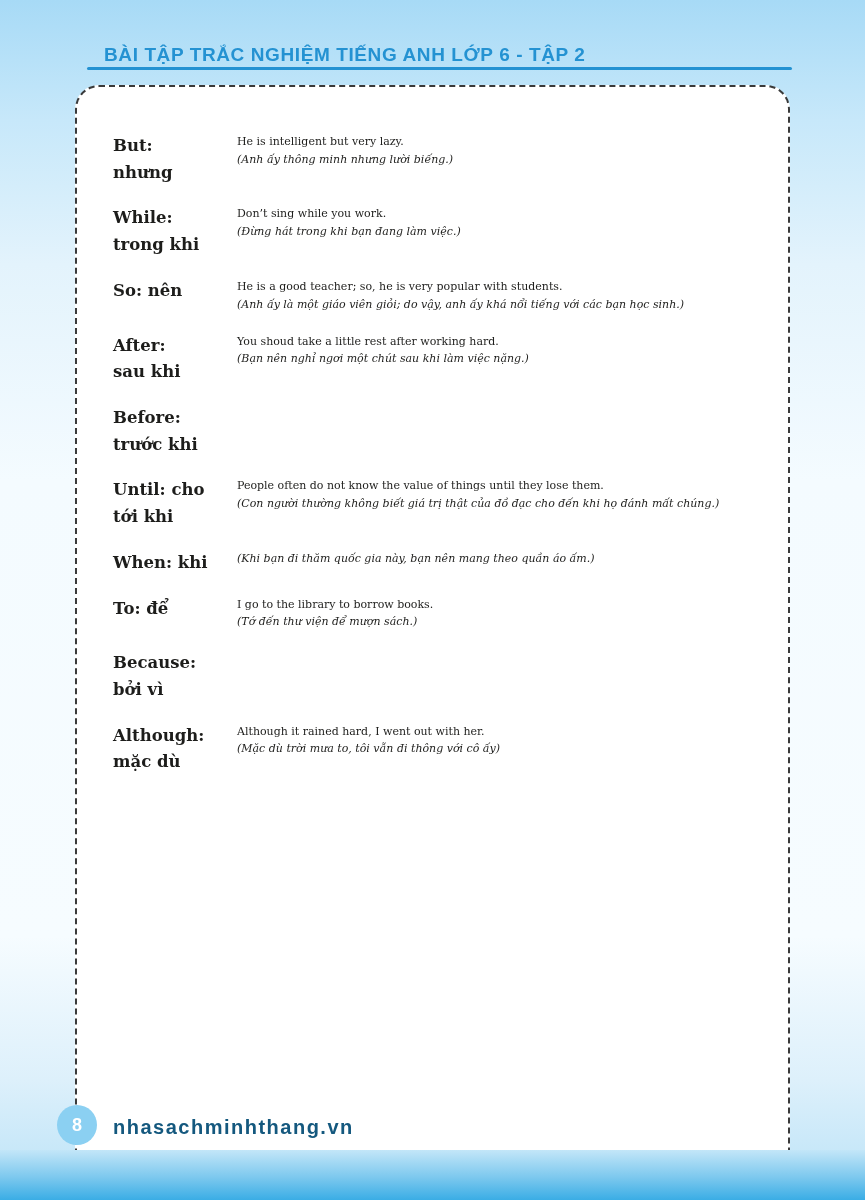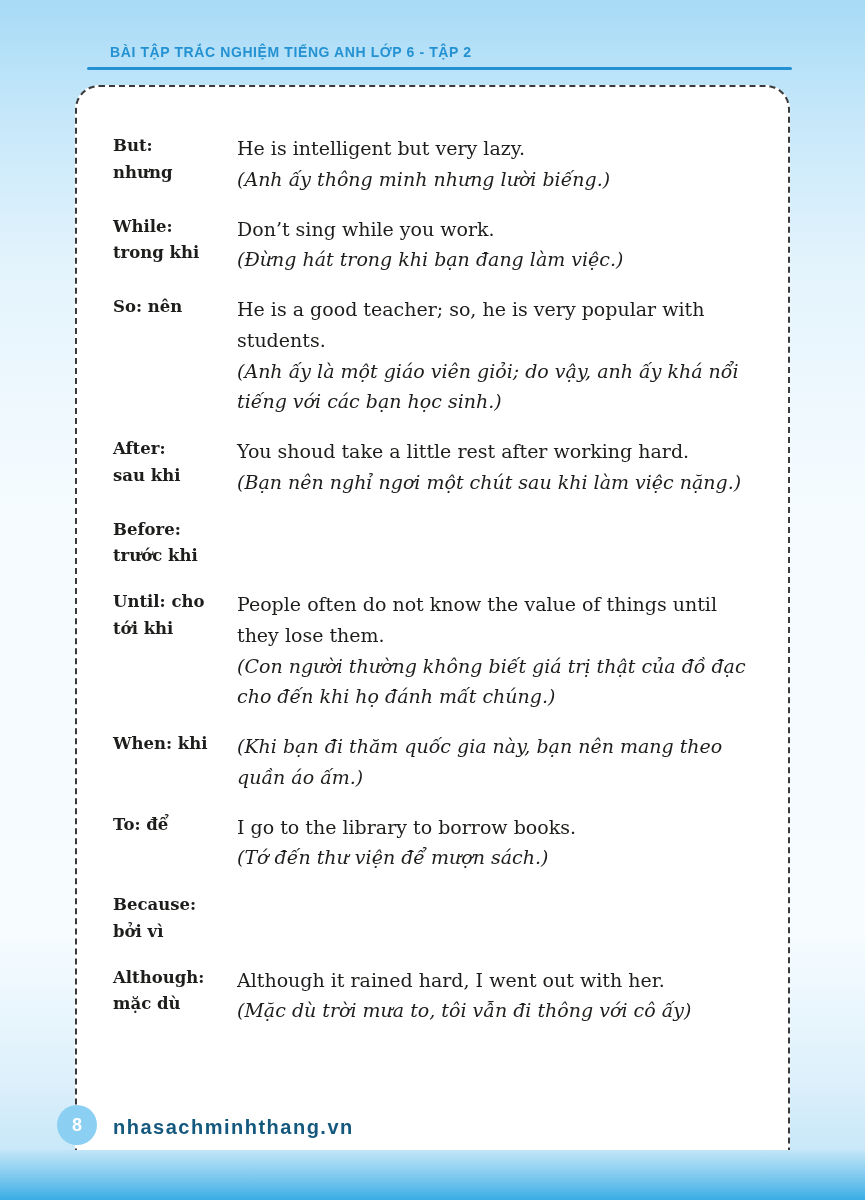--- a/index.html
+++ b/index.html
@@ -11,24 +11,23 @@
     position: relative;
     width: 865px; height: 1200px;
     overflow: hidden;
     background: linear-gradient(180deg,
       #a7daf6 0%, #c7e8fa 10%, #e3f3fc 22%,
       #f4fbff 40%, #f6fcff 78%, #ddf0fb 90%, #b9e2f7 100%);
   }
   .header-title {
     position: absolute; top: 44px; left: 104px;
     font-family: "Liberation Sans", sans-serif;
-    font-weight: bold; font-size: 14px;
+    font-weight: bold; font-size: 19px;
     letter-spacing: 0.6px;
     color: #2492d2;
-    margin-left: 6px;
   }
   .header-rule {
     position: absolute; top: 67px; left: 87px;
     width: 705px; height: 2.5px;
     background: #2492d2;
     border-radius: 2px;
   }
   .card {
     position: absolute; top: 85px; left: 75px;
     width: 715px; height: 1171px;
@@ -46,21 +45,21 @@
     flex: none;
     width: 124px;
     font-weight: bold;
     font-size: 16.5px;
     line-height: 1.62;
     color: #1d1d1b;
     white-space: pre-line;
   }
   .entry-example {
     flex: 1;
-    font-size: 19px;
+    font-size: 11px;
     line-height: 1.62;
     color: #1d1d1b;
   }
   .entry-vn {
     font-style: italic;
   }
   .page-number-badge {
     position: absolute; left: 57px; top: 1105px;
     width: 40px; height: 40px;
     border-radius: 50%;

